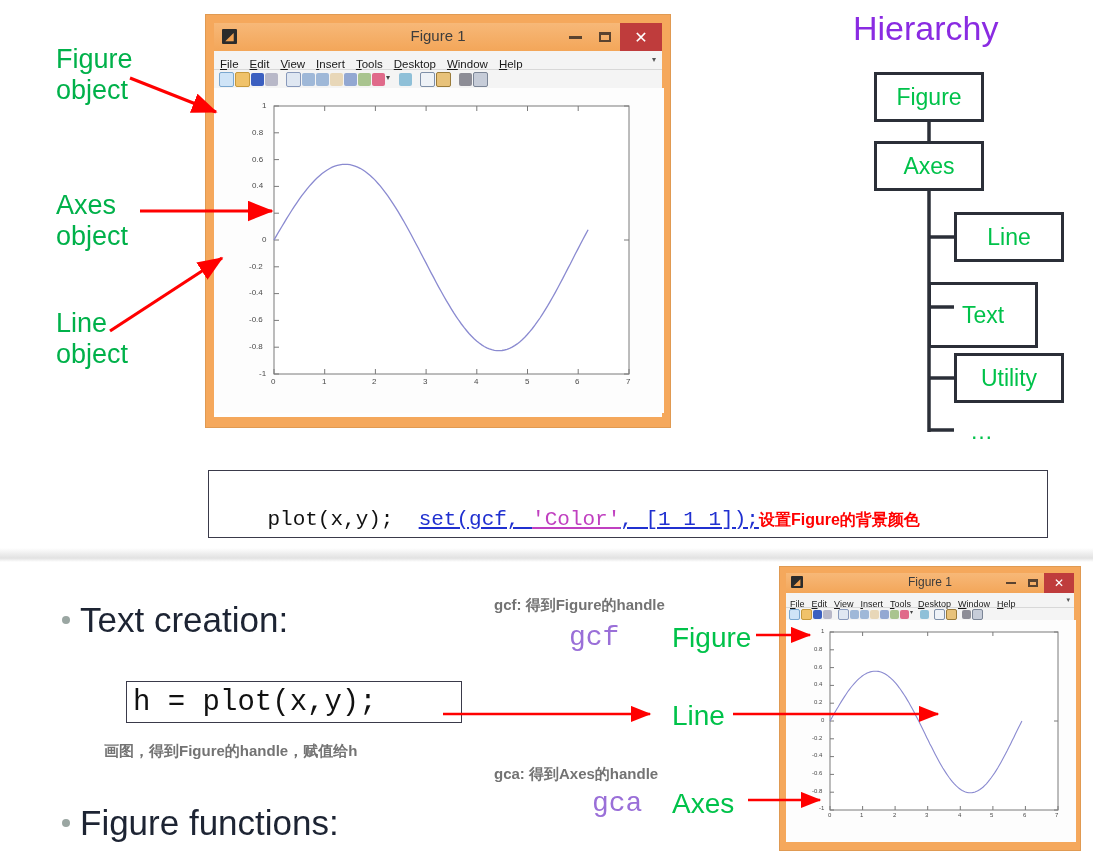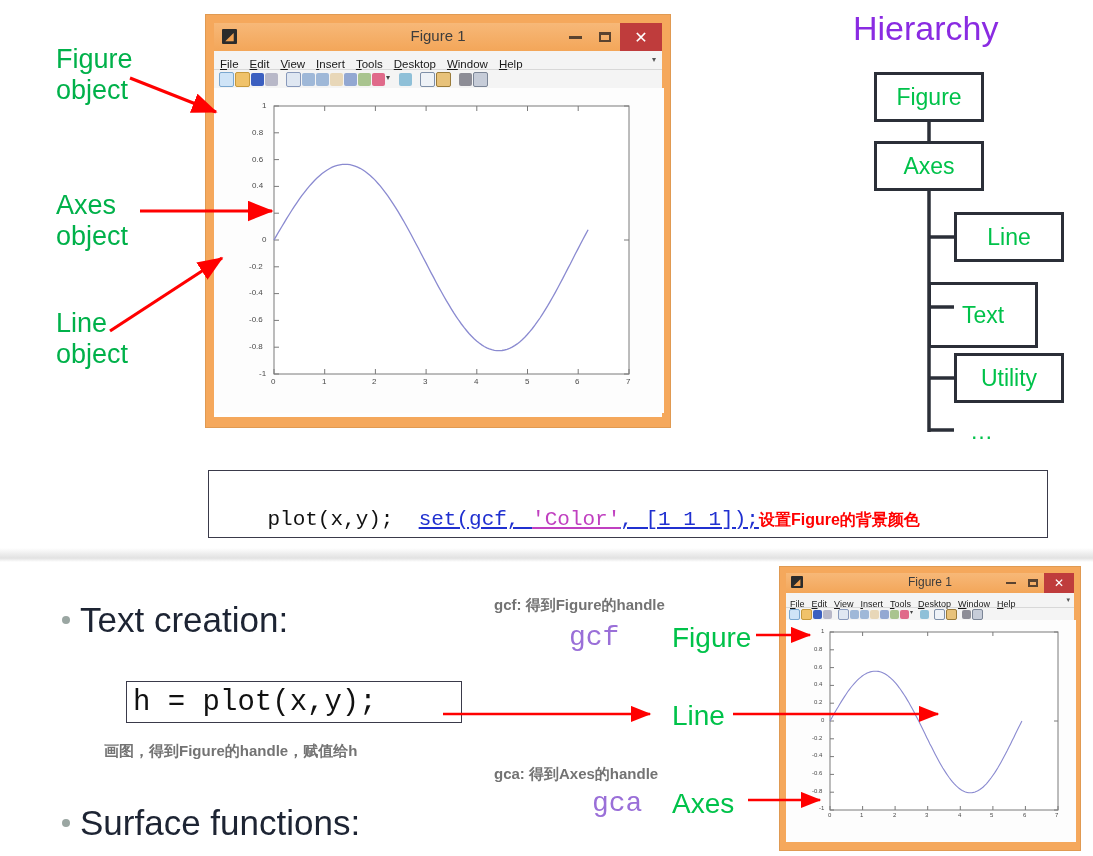--- a/index.html
+++ b/index.html
@@ -267,21 +267,21 @@
   <span class="bullet-text">Text creation:</span>
 </div>
 
 <div class="abs code-box" style="left:105px;top:681px;width:336px;height:42px;display:flex;align-items:center;padding-left:6px;margin-left:21px;">
   <span class="code-line" style="font-size:29px;">h = plot(x,y);</span>
 </div>
 <div class="abs red-cn" style="left:104px;top:742px;">画图，得到Figure的handle，赋值给h</div>
 
 <div class="abs bullet-row" style="left:62px;top:803px;">
   <span class="bullet-dot"></span>
-  <span class="bullet-text">Surface functions:</span>
+  <span class="bullet-text">Figure functions:</span>
 </div>
 
 <div class="abs red-cn" style="left:494px;top:596px;">gcf: 得到Figure的handle</div>
 <div class="abs mono-purple" style="left:569px;top:622px;">gcf</div>
 <div class="abs green-word" style="left:672px;top:622px;">Figure</div>
 
 <div class="abs green-word" style="left:672px;top:700px;">Line</div>
 
 <div class="abs red-cn" style="left:494px;top:765px;">gca: 得到Axes的handle</div>
 <div class="abs mono-purple" style="left:592px;top:788px;">gca</div>

